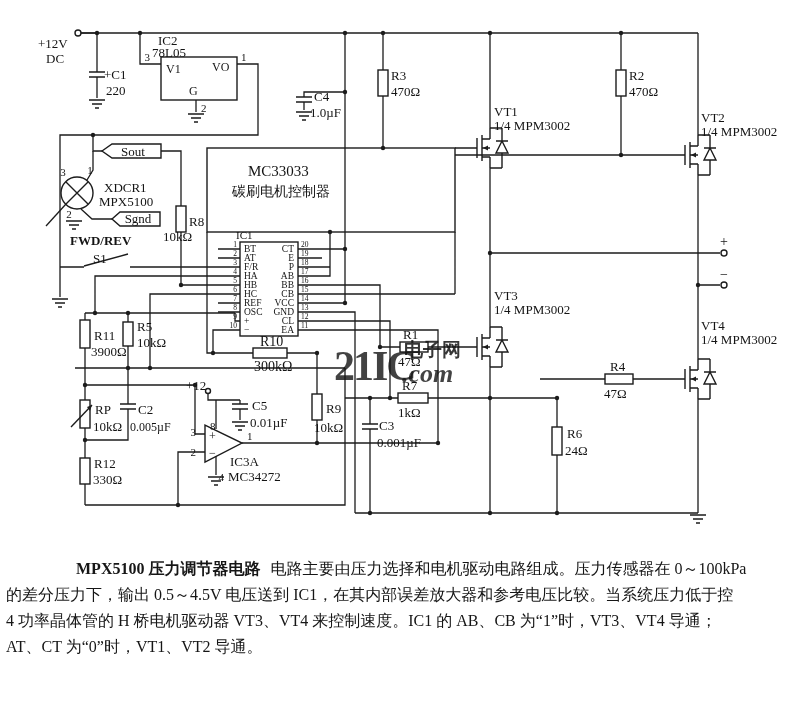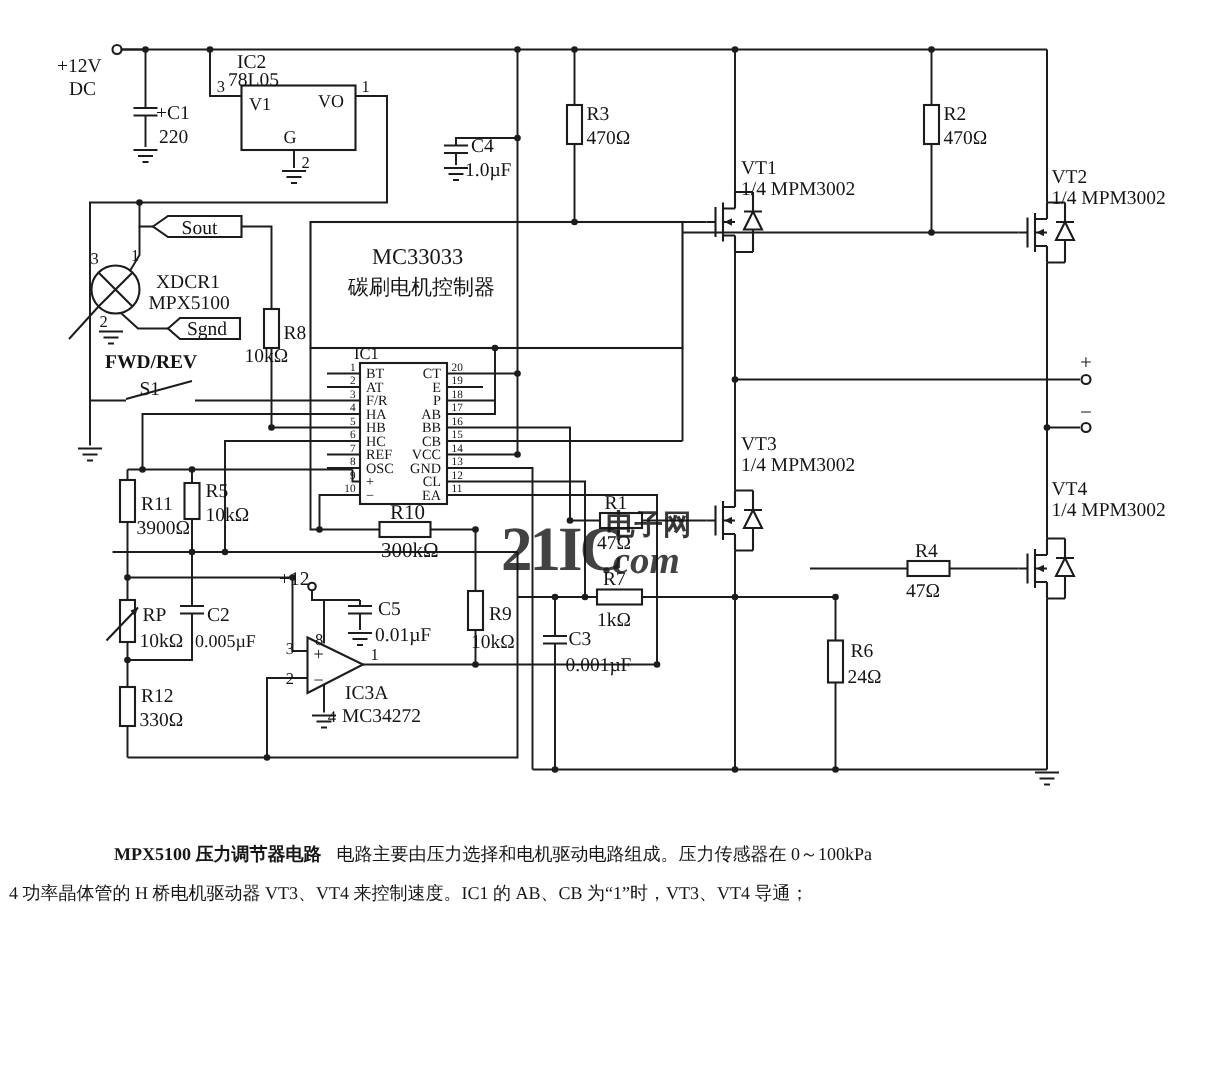--- a/index.html
+++ b/index.html
@@ -2,21 +2,21 @@
 <html><head>
 <meta charset="utf-8">
 <style>
   html,body{margin:0;padding:0;background:#ffffff;width:805px;height:715px;overflow:hidden;}
   body{font-family:"Liberation Serif", serif;}
   svg{display:block;}
   svg text{fill:#141414;font-family:"Liberation Serif", serif;}
   .wire{stroke:#1c1c1c;stroke-width:1.3;fill:none;}
   .sym{stroke:#1c1c1c;stroke-width:1.4;fill:none;}
   .dot{fill:#1c1c1c;stroke:none;}
-  .caption{padding:8px 6px 0 6px;font-size:12px;line-height:26px;color:#161616;}
+  .caption{padding:8px 6px 0 6px;font-size:16px;line-height:26px;color:#161616;}
   .cap-line{white-space:nowrap;}
   .cap-line.first{text-indent:70px;}
   .cap-title{font-weight:bold;margin-right:10px;}
   .wm-big{font-weight:bold;opacity:.8;}
   .wm-cn{font-weight:bold;opacity:.85;}
   .wm-com{font-style:italic;font-weight:bold;opacity:.8;}
 </style>
 </head>
 <body>
 
@@ -356,14 +356,16 @@
 
   <g>
     <text class="wm-big" x="334" y="380" font-size="42" letter-spacing="-2" fill="#d92f2f">21IC</text>
     <text class="wm-cn" x="404" y="356" font-size="19" fill="#e0648f">电子网</text>
     <text class="wm-com" x="402" y="382" font-size="26" fill="#e0648f">.com</text>
   </g>
 </svg>
 
 <div class="caption">
   <div class="cap-line first"><span class="cap-title">MPX5100 压力调节器电路</span><span>电路主要由压力选择和电机驱动电路组成。压力传感器在 0～100kPa</span></div>
+  <div class="cap-line">的差分压力下，输出 0.5～4.5V 电压送到 IC1，在其内部误差放大器和参考电压比较。当系统压力低于控</div>
   <div class="cap-line">4 功率晶体管的 H 桥电机驱动器 VT3、VT4 来控制速度。IC1 的 AB、CB 为“1”时，VT3、VT4 导通；</div>
+  <div class="cap-line">AT、CT 为“0”时，VT1、VT2 导通。</div>
 </div>
 
 </body></html>

